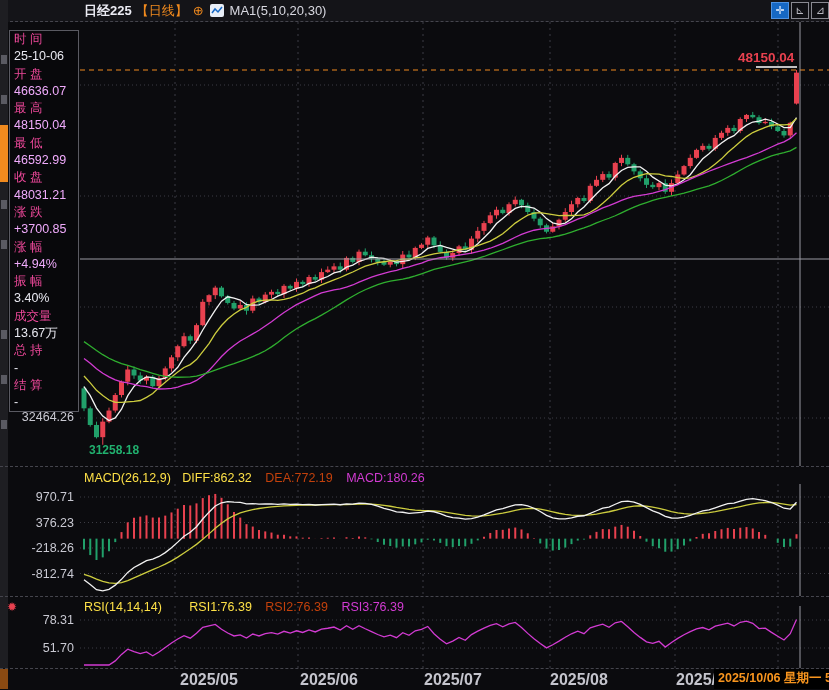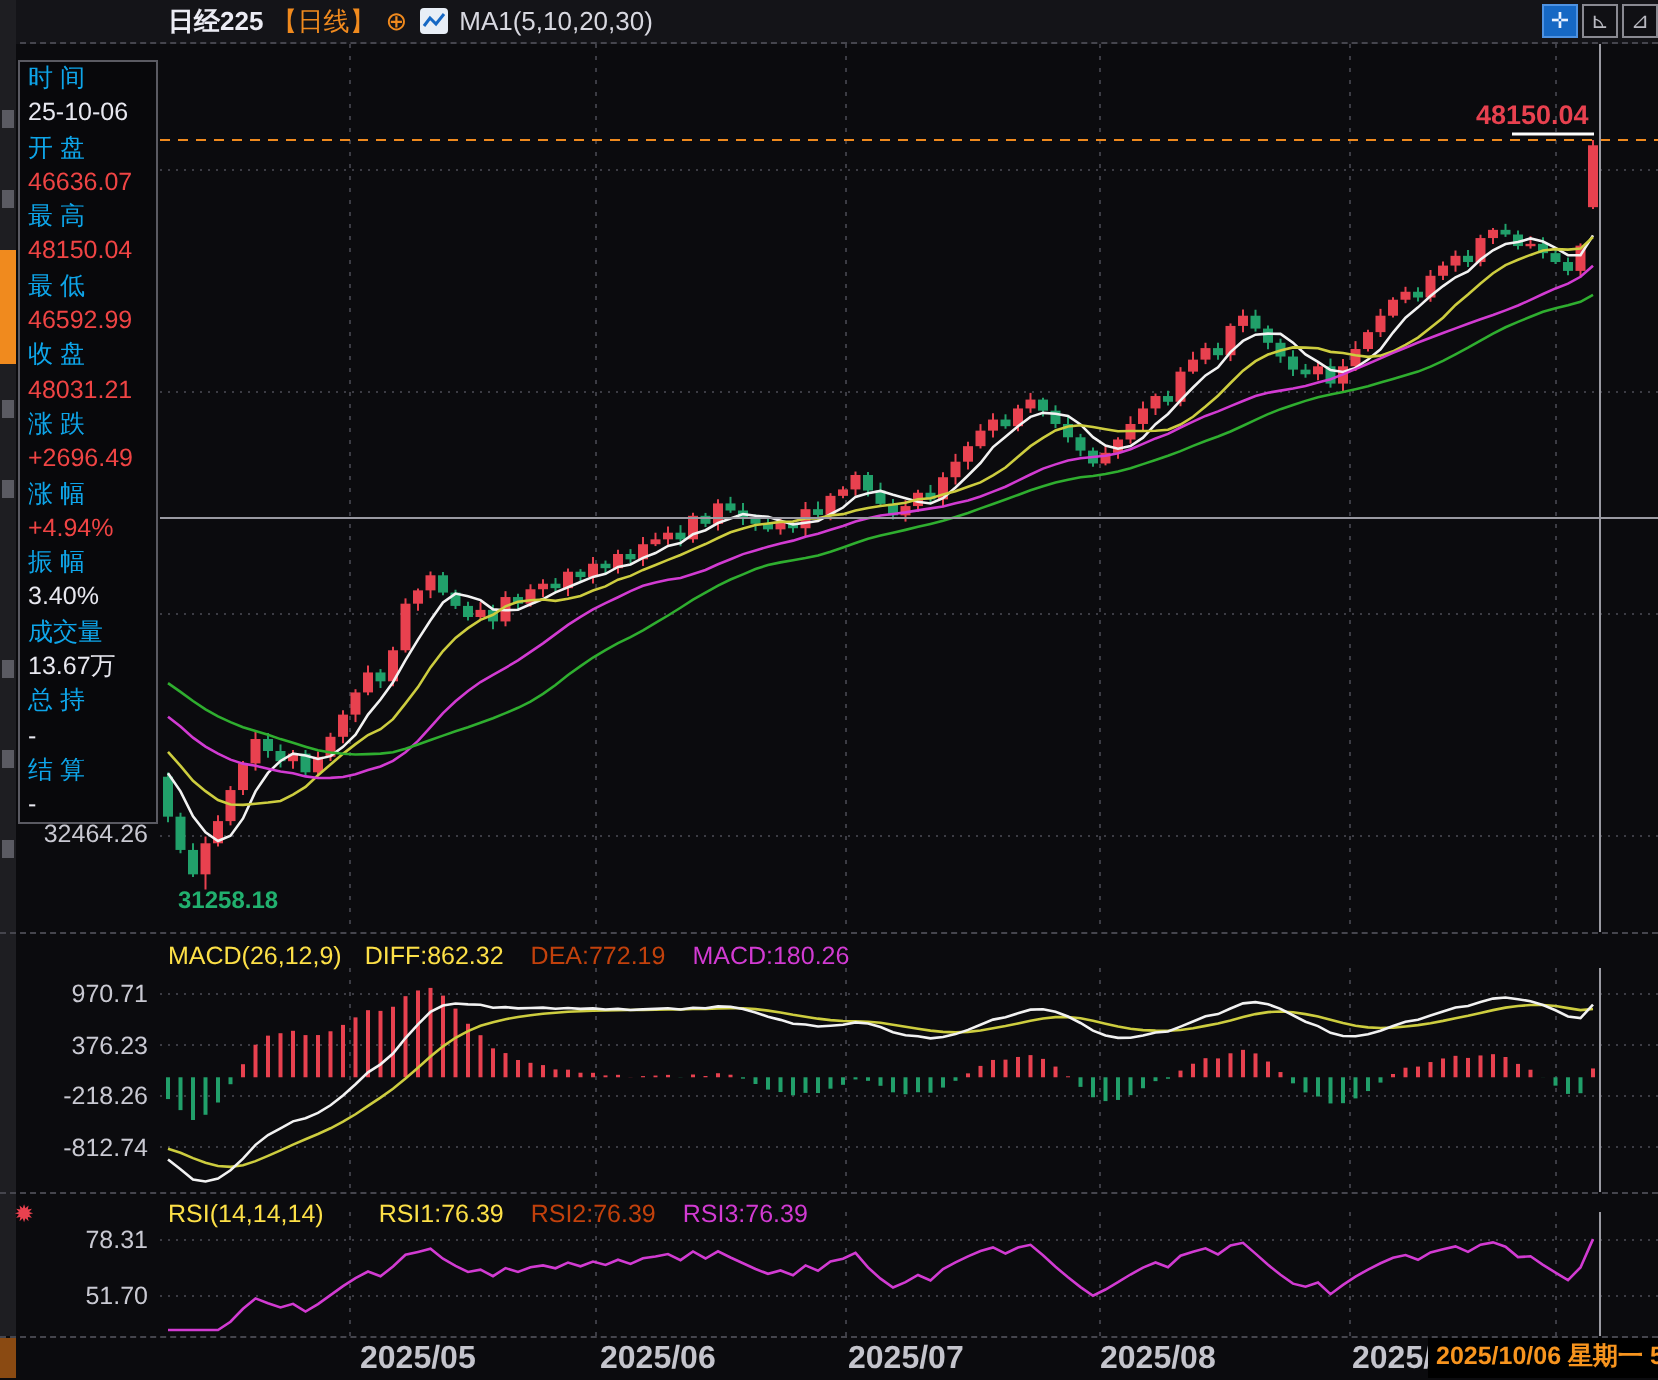--- a/index.html
+++ b/index.html
@@ -29,23 +29,23 @@
   #left-strip{left:0;top:0;width:8px;height:668px;background:#1e1e22;overflow:hidden;}
   #strip-sel{left:0;top:125px;width:8px;height:57px;background:#f08a1e;}
   .strip-frag{left:1px;width:6px;height:9px;background:#5a5a62;}
   #strip-bottom{left:0;top:669px;width:8px;height:20px;background:#8a4a12;}
 
   
   #info-panel{left:9px;top:30px;width:70px;height:382px;background:rgba(9,9,12,0.94);
               border:1px solid #5a5a62;box-sizing:border-box;overflow:hidden;}
   .inf-row{height:17.3px;line-height:17.3px;padding-left:4px;font-size:12.5px;
            white-space:nowrap;}
-  .inf-label{color:#0ea5e9;}
+  .inf-label{color:#ec4899;}
   .inf-white{color:#e8e8f0;}
-  .inf-red{color:#ef4444;}
+  .inf-red{color:#f0abfc;}
 
   
   .axlab{color:#c9c9d2;font-size:12.5px;text-align:right;width:66px;}
   #main-axis-label{left:8px;top:410px;}
   .macd-lab{left:8px;}
   .rsi-lab{left:8px;}
   #high-label{left:738px;top:50px;color:#e8414f;font-size:13.5px;font-weight:bold;}
   #low-label{left:89px;top:443px;color:#21b06e;font-size:12px;font-weight:bold;}
 
   
@@ -358,21 +358,21 @@
     <div class="inf-row inf-white">25-10-06</div>
     <div class="inf-row inf-label">开 盘</div>
     <div class="inf-row inf-red">46636.07</div>
     <div class="inf-row inf-label">最 高</div>
     <div class="inf-row inf-red">48150.04</div>
     <div class="inf-row inf-label">最 低</div>
     <div class="inf-row inf-red">46592.99</div>
     <div class="inf-row inf-label">收 盘</div>
     <div class="inf-row inf-red">48031.21</div>
     <div class="inf-row inf-label">涨 跌</div>
-    <div class="inf-row inf-red">+2696.49</div>
+    <div class="inf-row inf-red">+3700.85</div>
     <div class="inf-row inf-label">涨 幅</div>
     <div class="inf-row inf-red">+4.94%</div>
     <div class="inf-row inf-label">振 幅</div>
     <div class="inf-row inf-white">3.40%</div>
     <div class="inf-row inf-label">成交量</div>
     <div class="inf-row inf-white">13.67万</div>
     <div class="inf-row inf-label">总 持</div>
     <div class="inf-row inf-white">-</div>
     <div class="inf-row inf-label">结 算</div>
     <div class="inf-row inf-white">-</div>

